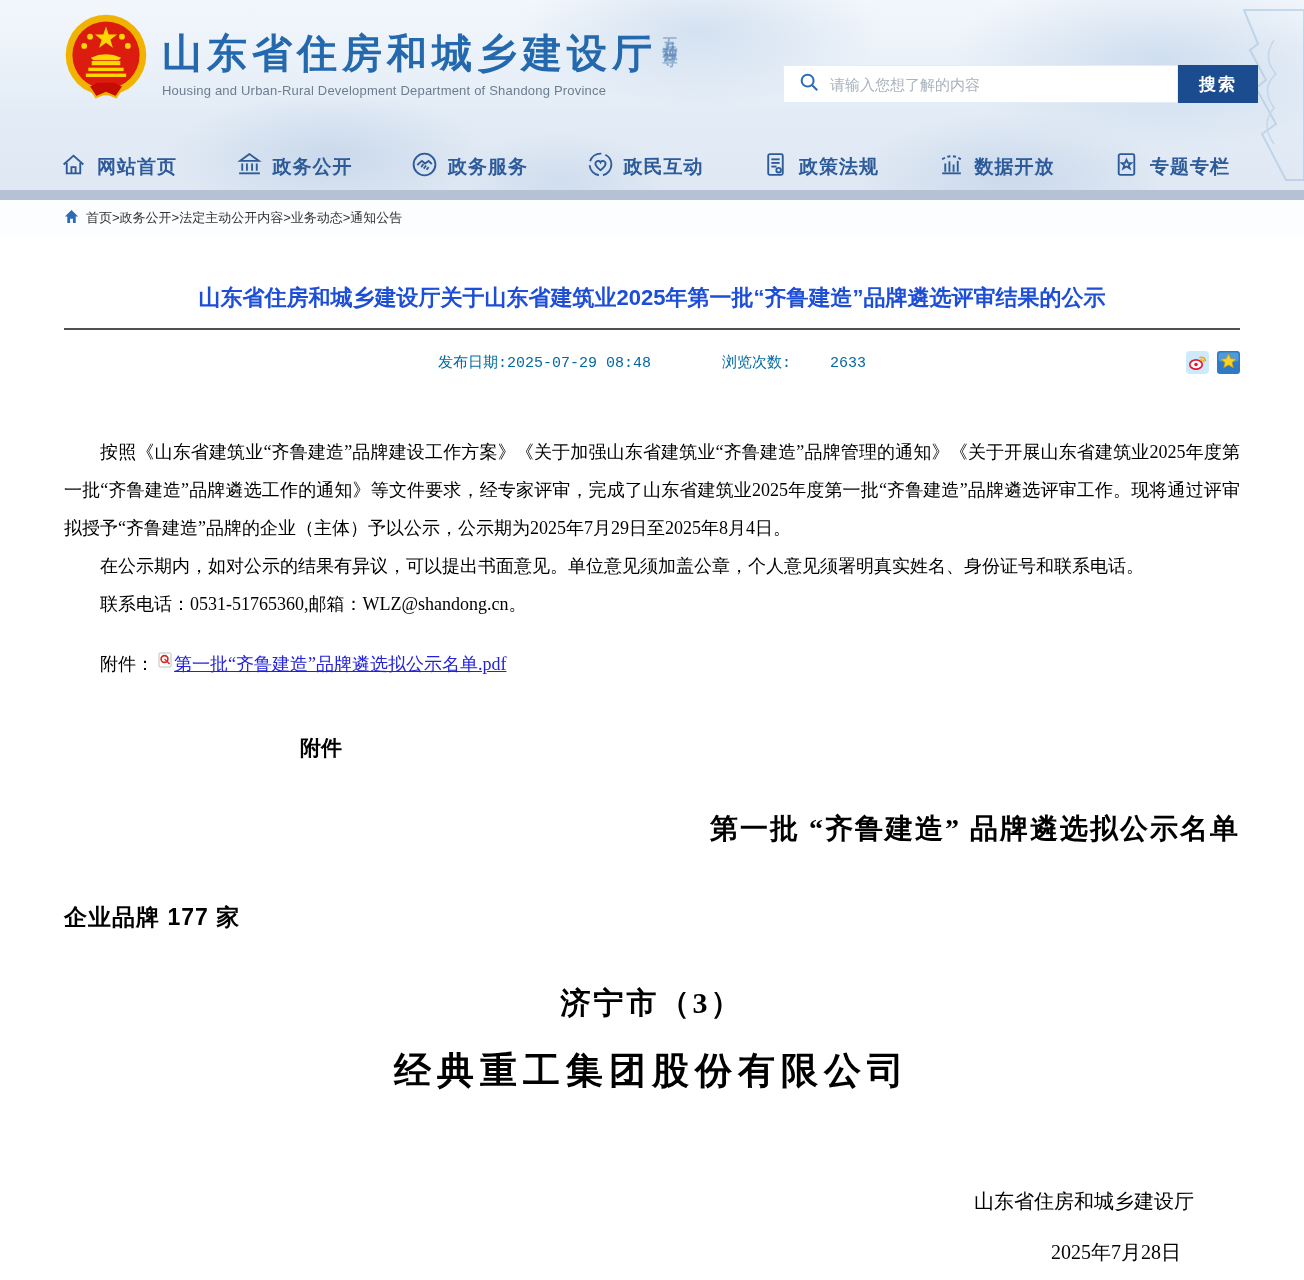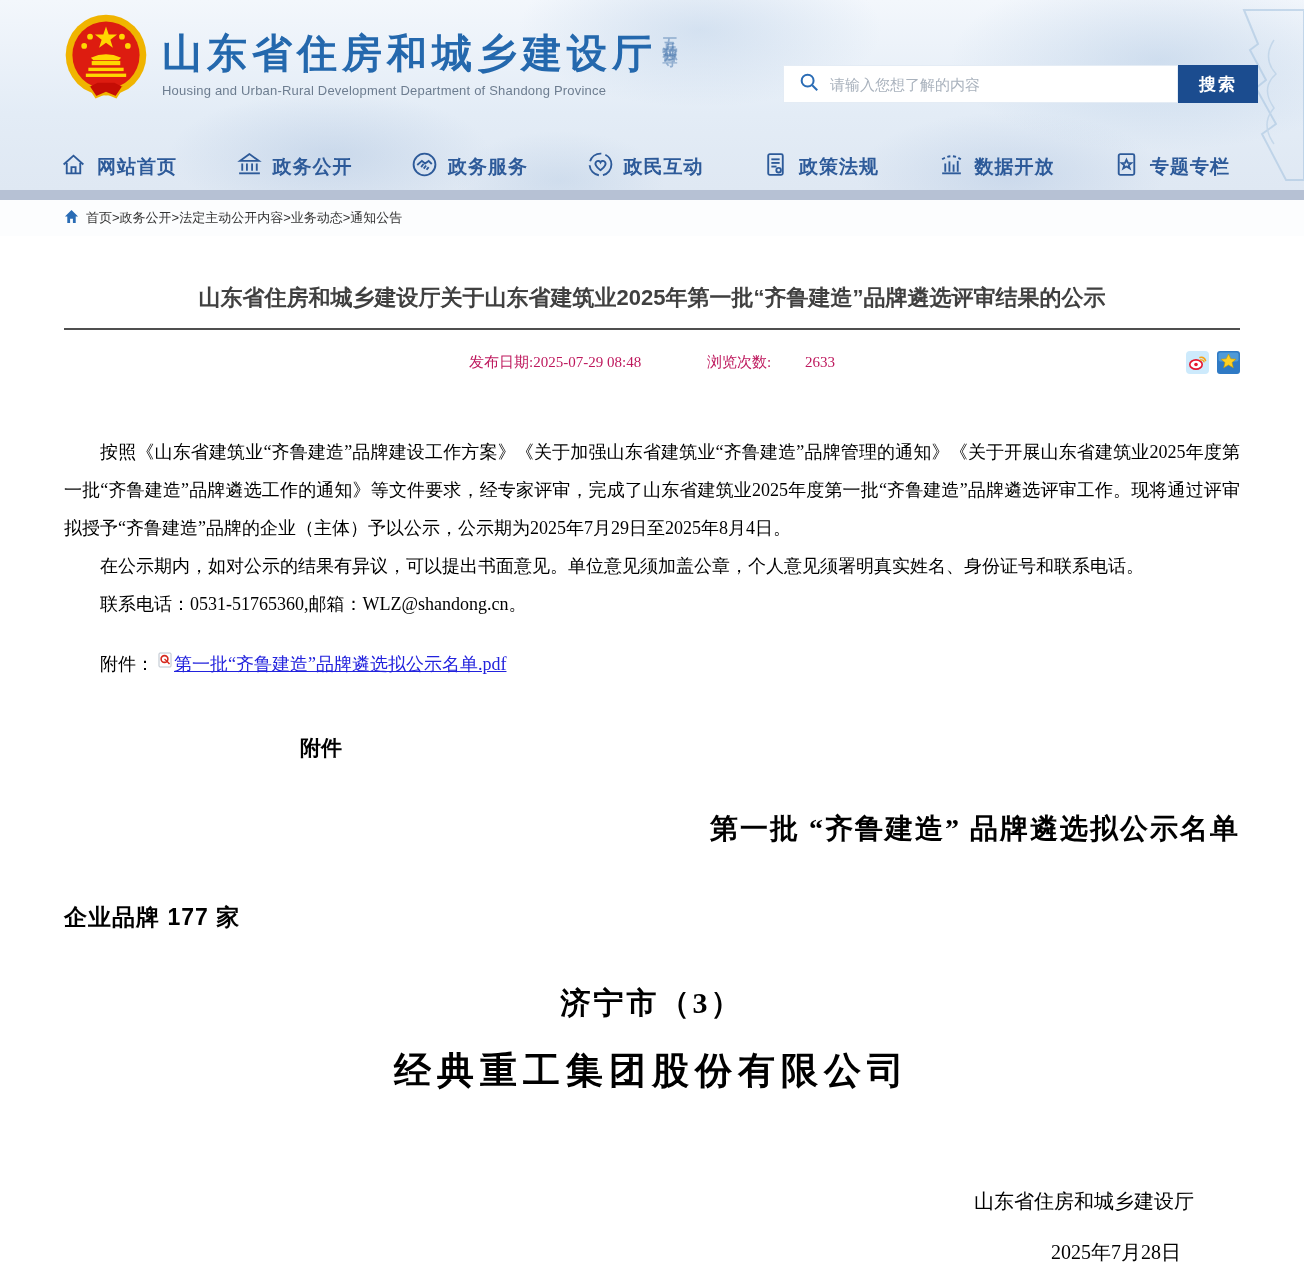--- a/index.html
+++ b/index.html
@@ -41,23 +41,23 @@
   .nav-item { display: flex; align-items: center; gap: 10px; cursor: pointer; }
   .nav-item .nav-label { font-size: 19px; font-weight: bold; color: #2d5a99; letter-spacing: 1px; }
 
   .gray-bar { height: 10px; background: #b6c1d4; }
 
   
   .breadcrumb { display: flex; align-items: center; height: 36px; padding-left: 64px; background: #fcfdfe; font-size: 13px; color: #333; gap: 7px; }
 
   
   .main { padding: 0 64px; background: #fff; }
-  .article-title { margin-top: 48px; text-align: center; font-size: 22px; font-weight: bold; color: #404040; line-height: 1.3; }
+  .article-title { margin-top: 48px; text-align: center; font-size: 22px; font-weight: bold; color: #1d4ed8; line-height: 1.3; }
   .title-divider { border: none; border-top: 2px solid #4f4f4f; margin-top: 15px; }
-  .meta-row { position: relative; margin-top: 23px; height: 24px; font-family: Liberation Serif, serif; font-size: 15px; color: #be185d; text-align: center; }
+  .meta-row { position: relative; margin-top: 23px; height: 24px; font-family: Liberation Mono, monospace; font-size: 15px; color: #0369a1; text-align: center; }
   .meta-row .m-date { margin-right: 62px; }
   .meta-row .m-views-label { margin-right: 30px; }
   .share-icons { position: absolute; right: 0; top: -2px; display: flex; gap: 8px; }
   .share-icons .sicon { width: 23px; height: 23px; cursor: pointer; }
 
   .body-text { margin-top: 56px; font-family: "Liberation Serif", serif; }
   .body-text p { font-size: 18px; line-height: 38px; text-indent: 2em; text-align: justify; color: #000; }
 
   .attach-row { margin-top: 29px; margin-left: 36px; font-family: "Liberation Serif", serif; font-size: 18px; color: #000; display: flex; }
   .attach-link { color: #2222dd; text-decoration: underline; cursor: pointer; }

